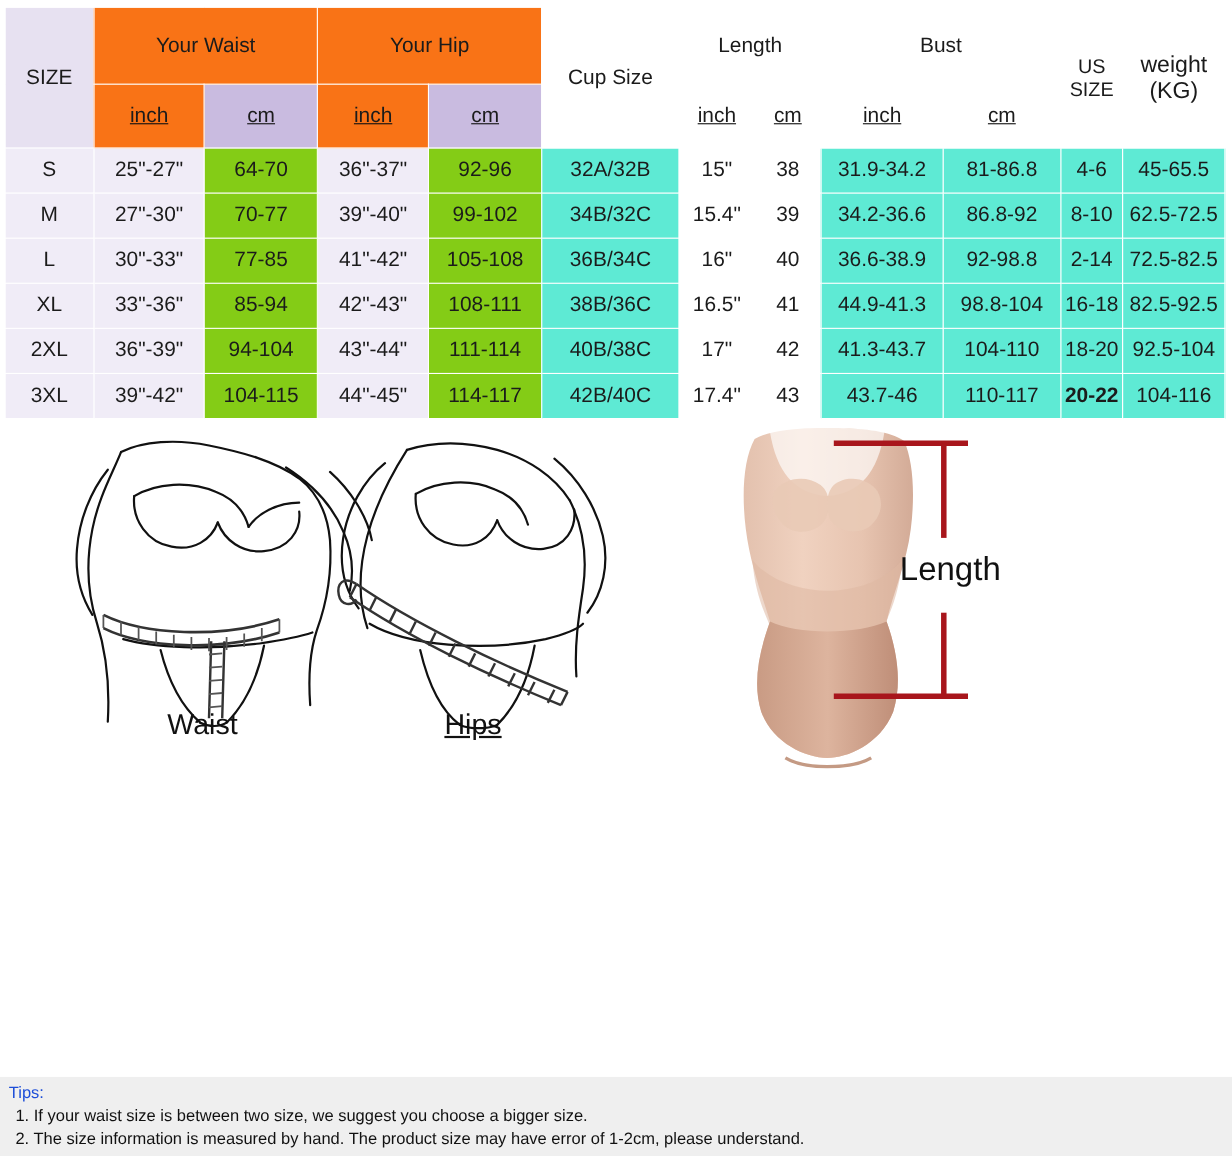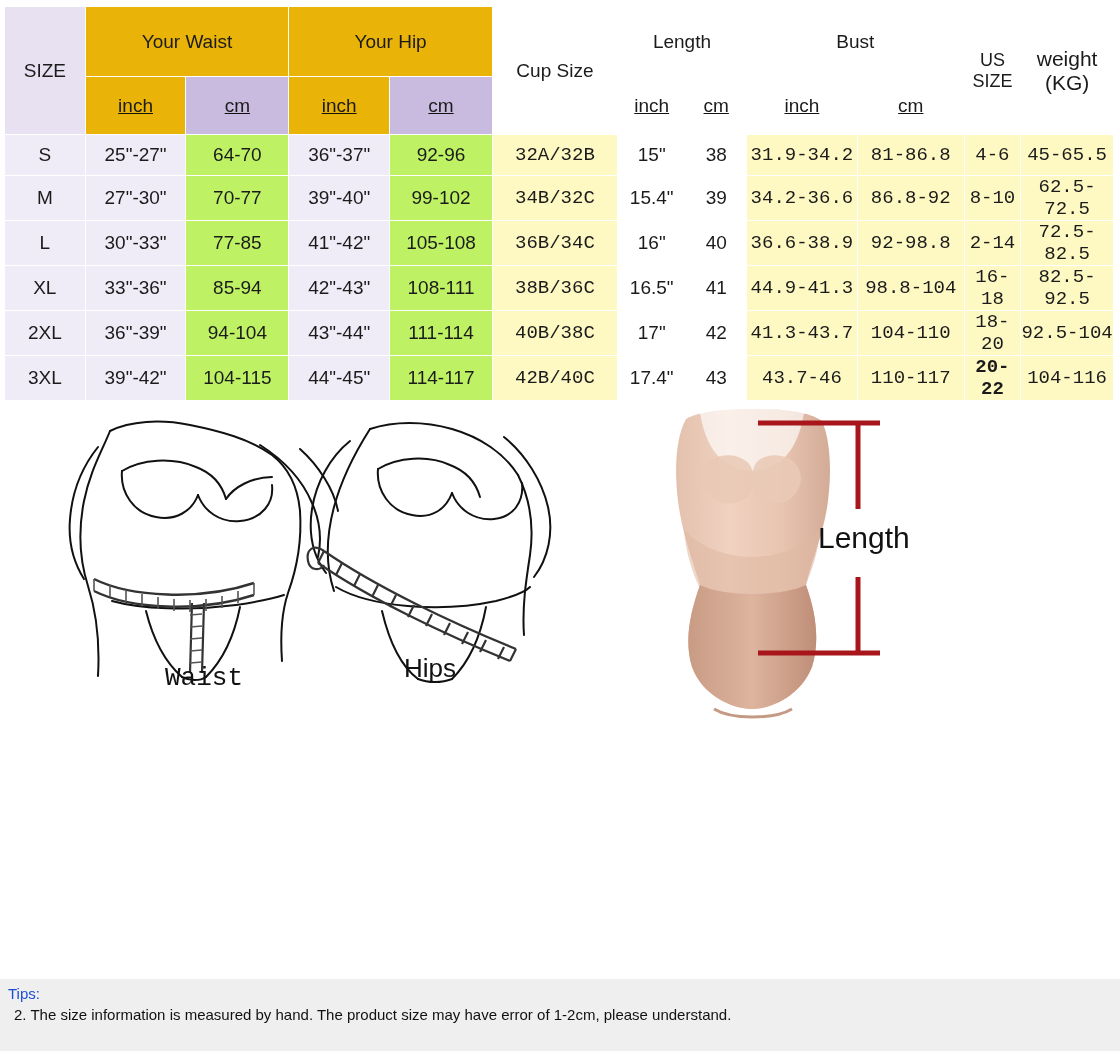--- a/index.html
+++ b/index.html
@@ -32,29 +32,29 @@
     border: 1px solid #ffffff;
     text-align: center;
     vertical-align: middle;
     font-weight: normal;
     font-size: 19px;
     color: #1b1b1b;
     padding: 0;
     height: 40px;
   }
   
-  .h-waist  { background: #eab308; }
+  .h-waist  { background: #f97316; }
   .h-waist-cm { background: #c9bbe0; }
   .h-plain  { background: #ffffff; }
   .h-size   { background: #e7e1f1; font-weight: bold; font-size: 22px; }
 
   .c-label  { background: #f0ecf7; font-weight: bold; font-size: 22px; }
   .c-inch   { background: #f0ecf7; font-size: 20px; }
-  .c-cm     { background: #bef264; font-size: 20px; }
-  .c-white  { background: #fef9c3; font-size: 20px; font-family: Liberation Mono, monospace; }
+  .c-cm     { background: #84cc16; font-size: 20px; }
+  .c-white  { background: #5eead4; font-size: 20px; }
   .c-white-b{ background: #ffffff; font-size: 20px; font-weight: bold; }
   .c-small  { font-size: 17px; }
   .c-small2 { font-size: 16px; }
 
   .hdr-top { height: 70px; font-size: 22px; }
   .hdr-sub { height: 58px; font-size: 21px; text-decoration: underline; }
 
   .row-tall td { height: 82px; }
 
   
@@ -296,22 +296,22 @@
 
       <g stroke="#333" stroke-width="2.2" fill="none">
         <path d="M34 140 C86 176 162 212 226 238"></path>
         <path d="M28 152 C80 188 156 224 220 250"></path>
         <path d="M34 140 L28 152 M52 152 L46 164 M70 163 L64 175 M88 174 L82 186 M106 184 L100 196 M124 194 L118 206 M142 203 L136 215 M160 212 L154 224 M178 221 L172 233 M196 229 L190 241 M214 236 L208 248 M226 238 L220 250"></path>
 
         <path d="M34 140 C22 132 16 140 18 150 C20 160 30 160 34 154"></path>
       </g>
     </svg>
 
-    <span class="illus-label" style="left:165px; top:262px;font-family:Liberation Mono, monospace;">Waist</span>
-    <span class="illus-label" style="left:404px; top:252px;">Hips</span>
+    <span class="illus-label" style="left:152px; top:262px;">Waist</span>
+    <span class="illus-label" style="left:404px; top:262px;text-decoration:underline;">Hips</span>
 
     <svg class="model-photo" viewBox="0 0 230 310">
       <defs>
         <linearGradient id="skin" x1="0" y1="0" x2="1" y2="0">
           <stop offset="0%" stop-color="#e3c1ae"></stop>
           <stop offset="35%" stop-color="#f0d2c0"></stop>
           <stop offset="70%" stop-color="#e7c4b0"></stop>
           <stop offset="100%" stop-color="#d3ab97"></stop>
         </linearGradient>
         <linearGradient id="skin2" x1="0" y1="0" x2="1" y2="0">
@@ -342,16 +342,17 @@
         <line x1="118" y1="14" x2="118" y2="100"></line>
         <line x1="118" y1="168" x2="118" y2="244"></line>
         <line x1="18" y1="244" x2="140" y2="244"></line>
       </g>
     </svg>
     <span class="illus-label" style="left:818px; top:120px; font-size:30px;">Length</span>
   </div>
 
   <div class="tips">
     <div class="tips-title">Tips:</div>
+    <div class="tips-line">1. If your waist size is between two size, we suggest you choose a bigger size.</div>
     <div class="tips-line">2. The size information is measured by hand. The product size may have error of 1-2cm, please understand.</div>
   </div>
 
 </div>
 
 </body></html>

